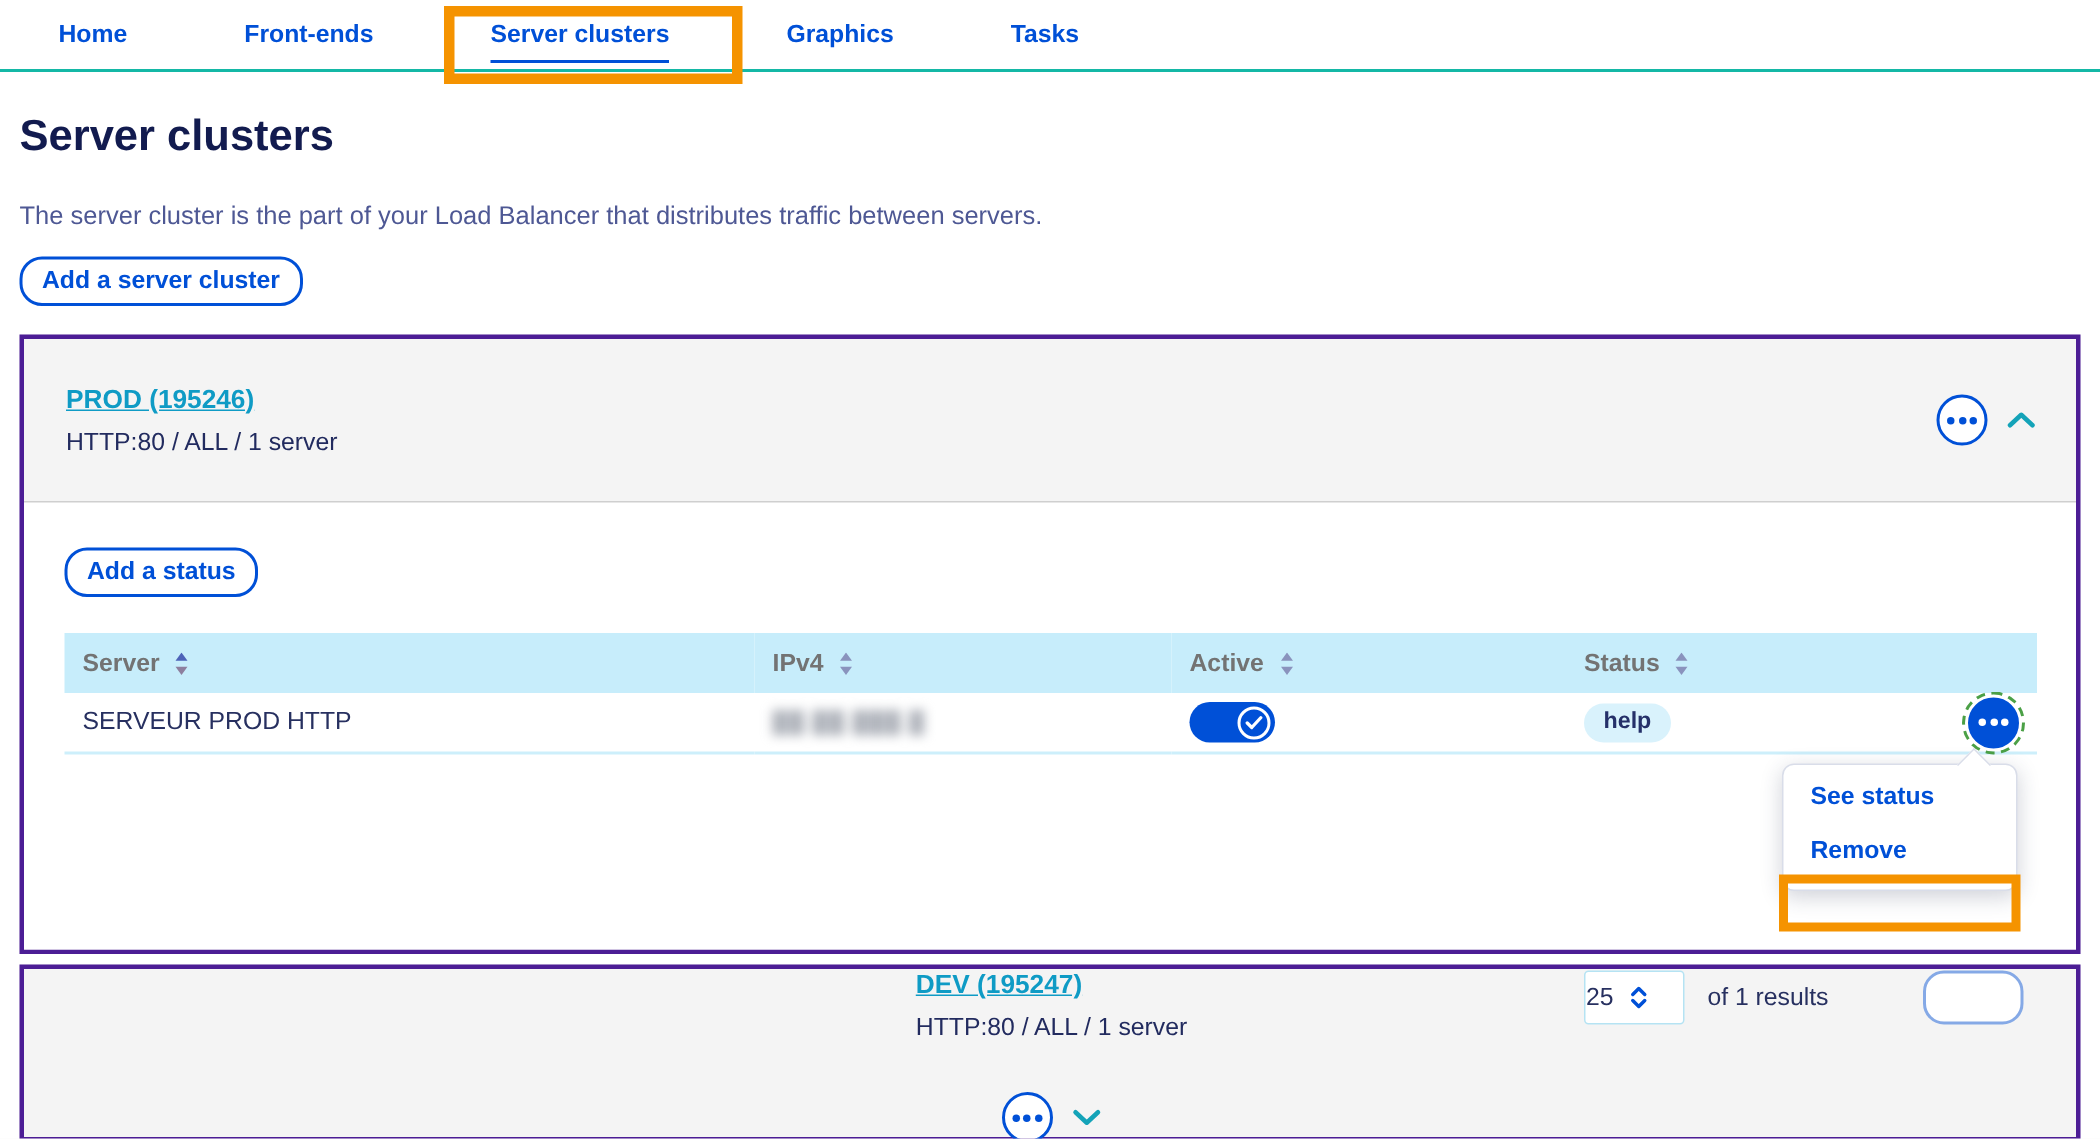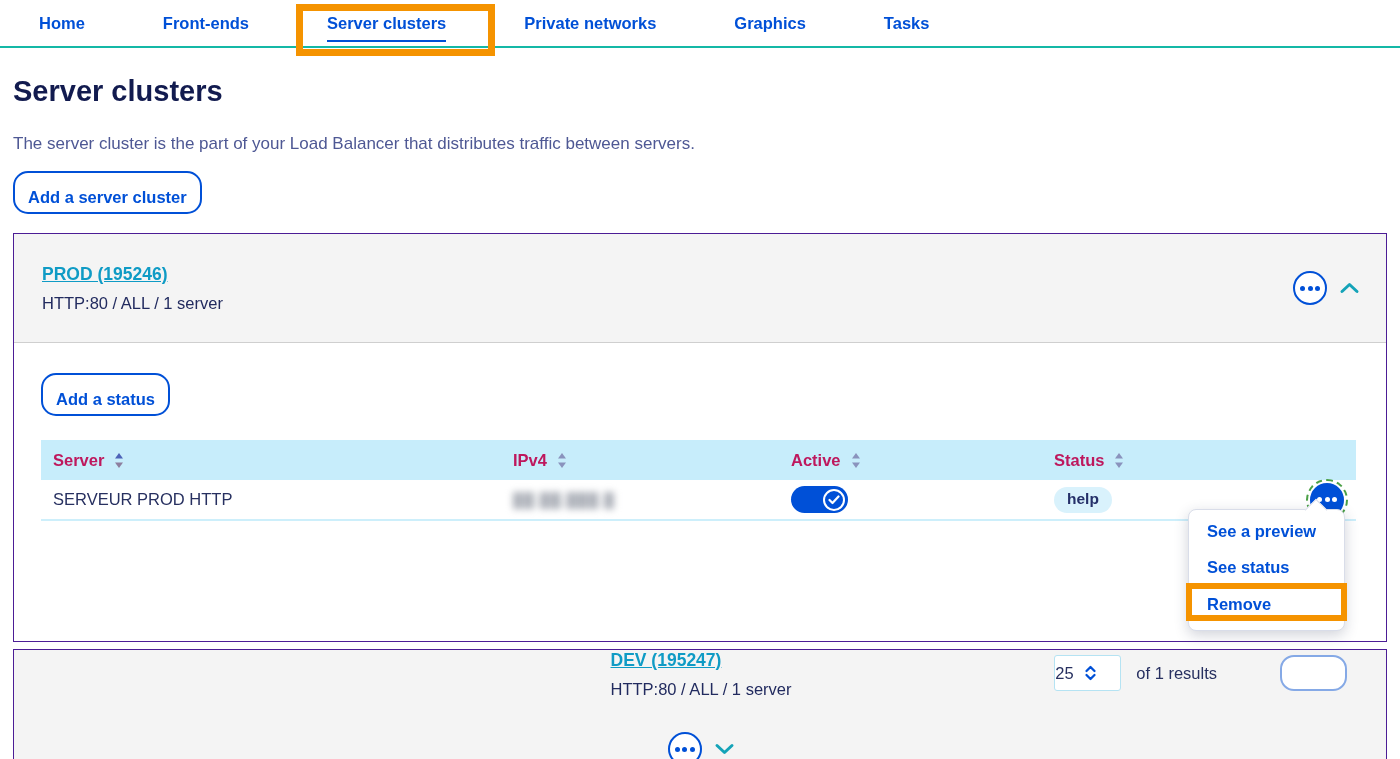--- a/index.html
+++ b/index.html
@@ -10,43 +10,43 @@
   .nav a { color:#0050d7; font-weight:700; font-size:16.5px; text-decoration:none; position:relative; display:flex; align-items:center; cursor:pointer; }
   .nav a.active::after { content:""; position:absolute; left:0; right:0; bottom:4px; height:2.5px; background:#0050d7; }
 
   .annotation { position:absolute; border:7px solid #f59300; background:transparent; pointer-events:none; }
   .tab-annotation { left:296px; top:4px; width:199px; height:52px; z-index:3; }
   .edit-annotation { left:1186px; top:583px; width:161px; height:38px; border-width:6px; z-index:6; }
 
   .page-title { margin:27px 0 0 13px; font-size:29px; font-weight:600; color:#121b4f; }
   .page-desc { margin:26px 0 0 13px; font-size:17px; color:#4e5894; }
 
-  .btn { display:inline-block; border:2px solid #0050d7; color:#0050d7; background:#fff; font-weight:700; font-size:16.5px; font-family:inherit; padding:15px 13px 5px; border-radius:15px; cursor:pointer; }
+  .btn { display:inline-block; border:2px solid #0050d7; color:#0050d7; background:#fff; font-weight:700; font-size:16.5px; font-family:inherit; padding:5px 13px 5px; border-radius:15px; cursor:pointer; }
   .btn.top { margin:17px 0 0 13px; }
 
-  .cluster { margin:0 13px; border:1px solid #4c1d95; background:#f4f4f4; }
+  .cluster { margin:0 13px; border:3px solid #4c1d95; background:#f4f4f4; }
   .cluster.first { margin-top:19px; }
   .cluster.second { margin-top:7px; height:118px; }
   .cluster-header { height:108px; padding:0 26px 0 28px; display:flex; justify-content:space-between; align-items:center; }
   .cluster.second .cluster-header { height:116px;flex-direction:column; }
   .cluster-link { color:#0f9bc5; font-weight:700; font-size:17.5px; text-decoration:underline; cursor:pointer; }
   .cluster-sub { color:#222b5f; font-size:16.5px; margin-top:9px; }
   .header-actions { display:flex; align-items:center; gap:12px; }
 
   .ellipsis-btn { width:34px; height:34px; border-radius:50%; border:2px solid #0050d7; background:#fff; display:flex; align-items:center; justify-content:center; gap:2.5px; cursor:pointer; }
   .ellipsis-btn .dot { width:5px; height:5px; border-radius:50%; background:#0050d7; }
   .ellipsis-btn.solid { background:#0050d7; border-color:#0050d7; outline:2px dashed #4ba046; outline-offset:2px; }
   .ellipsis-btn.solid .dot { background:#fff; }
 
   .chev { cursor:pointer; }
 
   .cluster-body { background:#fff; border-top:1px solid #cfcfcf; height:299px; padding:30px 27px 0; position:relative; }
 
   table { border-collapse:collapse; width:1315px; margin-top:24px; }
-  thead th { background:#c7edfb; text-align:left; font-size:16.5px; color:#be185d; font-weight:700; padding:0 12px; height:40px; }
+  thead th { background:#c7edfb; text-align:left; font-size:16.5px; color:#737373; font-weight:700; padding:0 12px; height:40px; }
   thead th .th-wrap { display:flex; align-items:center; gap:10px; }
   tbody td { font-size:16.5px; color:#273060; padding:0 12px; height:40px; border-bottom:2px solid #cdeffb; background:#fff; }
   .ip-blur { filter:blur(3.5px); color:#aeb2ba; font-size:14px; letter-spacing:1px; }
 
   .toggle { width:57px; height:27px; border-radius:14px; background:#0050d7; position:relative; display:inline-block; vertical-align:middle; cursor:pointer; }
   .toggle .knob { position:absolute; right:3px; top:2.5px; width:22px; height:22px; border-radius:50%; border:2px solid #fff; display:flex; align-items:center; justify-content:center; }
 
   .badge { display:inline-block; background:#d9f2fc; color:#253069; font-weight:700; font-size:15.5px; padding:3px 13px 5px; border-radius:14px; }
 
   .menu-cell { text-align:right; }
@@ -63,21 +63,20 @@
 </style>
 </head>
 <body>
 
 
 
 <nav class="nav">
   <a>Home</a>
   <a>Front-ends</a>
   <a class="active">Server clusters</a>
-  <a>Private networks</a>
   <a>Graphics</a>
   <a>Tasks</a>
 </nav>
 <div class="annotation tab-annotation"></div>
 
 <h1 class="page-title">Server clusters</h1>
 <p class="page-desc">The server cluster is the part of your Load Balancer that distributes traffic between servers.</p>
 <button class="btn top">Add a server cluster</button>
 
 
@@ -185,21 +184,20 @@
           </svg>
       </div>
       <span class="results-text">of 1 results</span>
       <button class="page-next"></button>
     </div>
   </div>
 </section>
 
 
 <div class="dropdown">
-  <div class="item">See a preview</div>
   <div class="item">See status</div>
   <div class="item">Remove</div>
 </div>
 <div class="annotation edit-annotation"></div>
 
 
 <section class="cluster second">
   <div class="cluster-header">
     <div>
       <a class="cluster-link">DEV (195247)</a>

